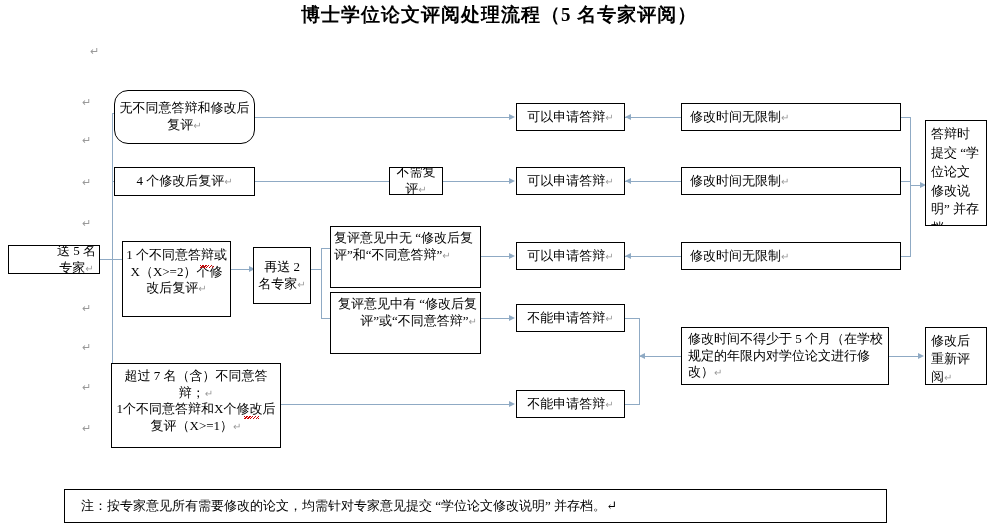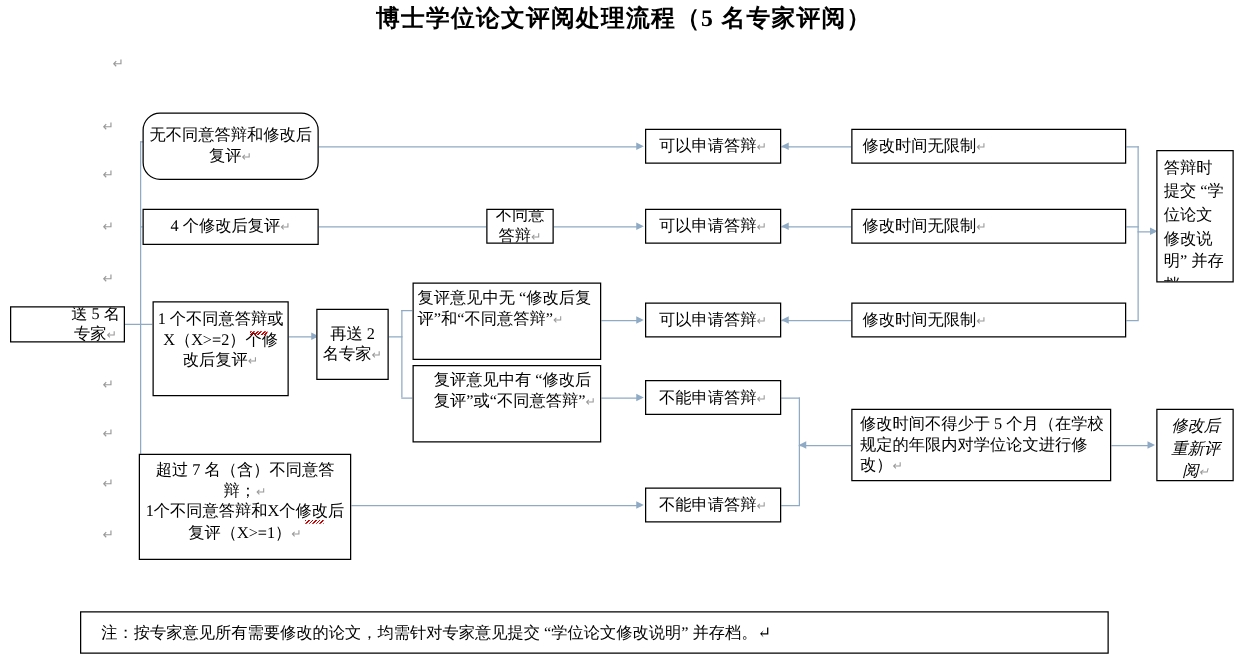--- a/index.html
+++ b/index.html
@@ -194,29 +194,29 @@
       <span>1个不同意答辩和X个修改后复评（X&gt;=1）</span><span class="pm">↵</span>
     </span>
   </div>
   <div class="squig" style="left:244px; top:416px; width:15px;"></div>
 
   <div class="box vcenter" style="left:253px; top:247px; width:58px; height:57px;">
     <span class="txt"><span>再送 2 名专家</span><span class="pm">↵</span></span>
   </div>
 
   <div class="box vcenter" style="left:389px; top:167px; width:54px; height:28px;">
-    <span class="txt"><span>不同意答辩</span><span class="pm">↵</span></span>
+    <span class="txt"><span>不需复评</span><span class="pm">↵</span></span>
   </div>
 
   <div class="box left" style="left:330px; top:226px; width:151px; height:62px; padding-top:3px;">
     <span class="txt" style="text-align:left;"><span>复评意见中无 “修改后复评”和“不同意答辩”</span><span class="pm">↵</span></span>
   </div>
 
   <div class="box left" style="left:330px; top:292px; width:151px; height:62px; padding-top:3px;">
-    <span class="txt" style="text-align:left;margin-left:13px;"><span>复评意见中有 “修改后复评”或“不同意答辩”</span><span class="pm">↵</span></span>
+    <span class="txt" style="text-align:right;"><span>复评意见中有 “修改后复评”或“不同意答辩”</span><span class="pm">↵</span></span>
   </div>
 
   <div class="box vcenter" style="left:516px; top:103px; width:109px; height:28px;">
     <span class="txt"><span>可以申请答辩</span><span class="pm">↵</span></span>
   </div>
 
   <div class="box vcenter" style="left:516px; top:167px; width:109px; height:28px;">
     <span class="txt"><span>可以申请答辩</span><span class="pm">↵</span></span>
   </div>
 
@@ -246,20 +246,20 @@
 
   <div class="box left" style="left:925px; top:120px; width:62px; height:106px; padding:4px 4px 0 5px;">
     <span class="txt" style="text-align:left; line-height:1.45;"><span>答辩时提交 “学位论文修改说明” 并存档</span><span class="pm">↵</span></span>
   </div>
 
   <div class="box left" style="left:681px; top:327px; width:208px; height:58px; padding:3px 3px 0 6px;">
     <span class="txt" style="text-align:left;"><span>修改时间不得少于 5 个月（在学校规定的年限内对学位论文进行修改）</span><span class="pm">↵</span></span>
   </div>
 
   <div class="box left" style="left:925px; top:327px; width:62px; height:58px; padding:4px 4px 0 5px;">
-    <span class="txt" style="text-align:center; line-height:1.4;font-style:italic;"><span>修改后重新评阅</span><span class="pm">↵</span></span>
+    <span class="txt" style="text-align:left; line-height:1.4;"><span>修改后重新评阅</span><span class="pm">↵</span></span>
   </div>
 
   <div class="note-box" style="left:64px; top:489px; width:823px; height:34px;">
     <span><span>注：按专家意见所有需要修改的论文，均需针对专家意见提交 “学位论文修改说明” 并存档。</span><span class="pm">↵</span></span>
   </div>
 
 </div>
 
 </body></html>

